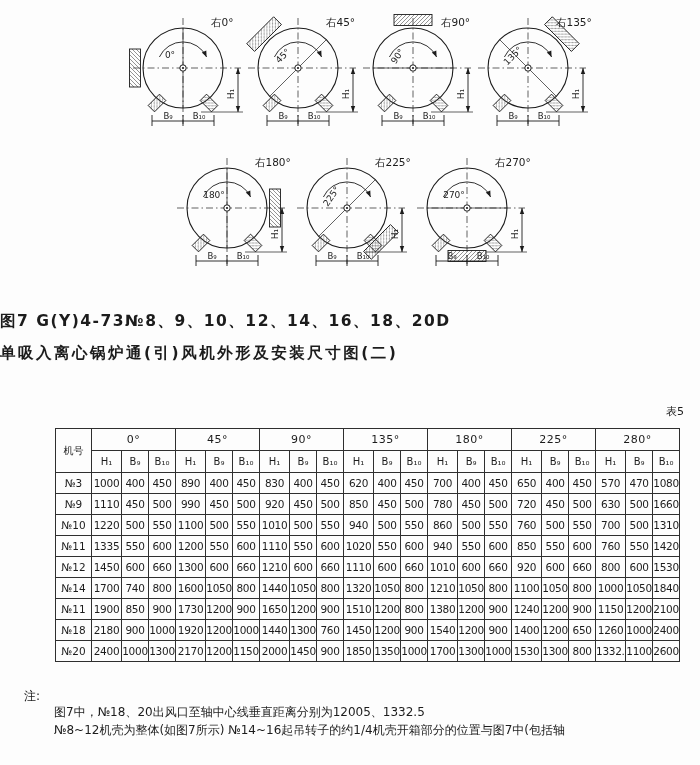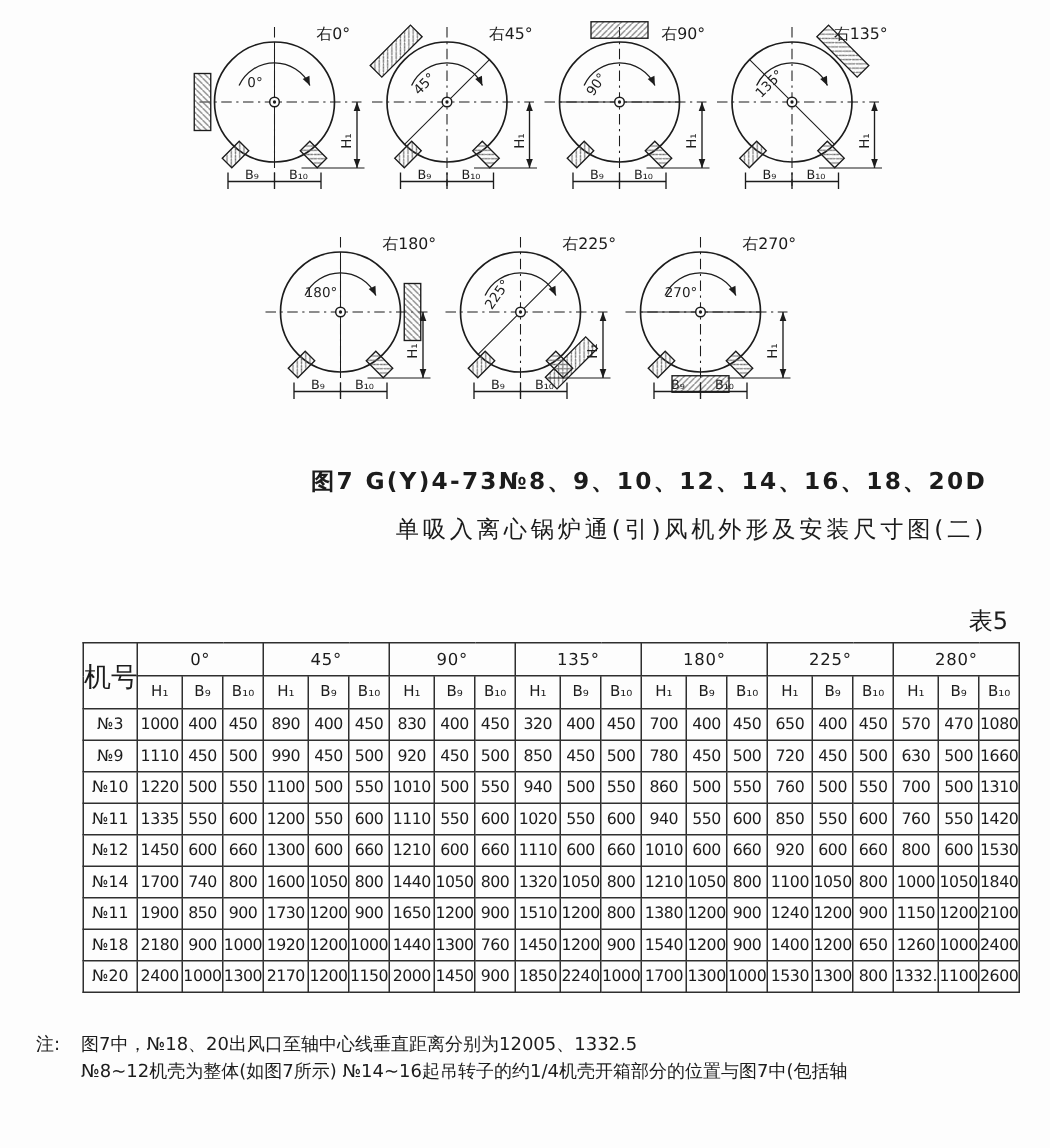--- a/index.html
+++ b/index.html
@@ -8,47 +8,47 @@
     background:#fdfdfd;color:#1c1c1c;
     font-family:"DejaVu Sans","Liberation Sans",sans-serif;
   }
   svg{overflow:visible;display:block;}
   .diag-row{position:absolute;display:flex;}
   #diag-row-1{left:126px;top:6px;}
   #diag-row-2{left:170px;top:146px;}
   .diag{width:115px;height:140px;position:relative;flex:none;}
   #diag-row-2 .diag{width:120px;}
 
-  .fig-title{position:absolute;top:310px;left:0;width:658px;text-align:right;}
+  .fig-title{position:absolute;top:310px;left:0;width:658px;text-align:left;}
   .fig-title .t1{font-size:15.5px;font-weight:700;letter-spacing:1.5px;line-height:22px;}
-  .fig-title .t2{font-size:15.5px;font-weight:400;letter-spacing:2.5px;line-height:22px;margin-top:10px;}
-
-  .table-tag{position:absolute;top:404px;right:28px;font-size:16px;}
+  .fig-title .t2{font-size:15.5px;font-weight:700;letter-spacing:2.5px;line-height:22px;margin-top:10px;}
+
+  .table-tag{position:absolute;top:404px;right:16px;font-size:11px;}
 
   table.dims{
     position:absolute;left:55px;top:428px;width:624px;
     border-collapse:collapse;table-layout:fixed;
     font-size:10.5px;
   }
   table.dims th,table.dims td{
     border:1px solid #2f2f2f;padding:0;text-align:center;
     white-space:nowrap;overflow:hidden;font-weight:400;
   }
   table.dims thead tr{height:22px;}
   table.dims tbody tr{height:21px;}
-  th.corner{font-size:18px;}
+  th.corner{font-size:10px;}
   th.angle{font-size:11px;letter-spacing:.5px;}
   th.sub{font-size:10px;}
   th.model{font-size:10.5px;}
   td.val{font-size:10.5px;letter-spacing:-0.3px;}
 
   .notes{position:absolute;left:24px;top:688px;width:662px;display:flex;
          font-size:12px;line-height:17.5px;}
   .notes .prefix{width:30px;flex:none;}
-  .notes .lines{flex:1;}
+  .notes .lines{flex:1;margin-top:16px;}
 </style>
 </head>
 <body>
 
 <div id="diag-row-1" class="diag-row">
     <div class="diag">
       <svg width="115" height="140" viewBox="0 0 115 140">
         <defs>
           <pattern id="ht0" width="4" height="4" patternUnits="userSpaceOnUse">
             <path d="M0,4 L4,0" stroke="#666" stroke-width="0.7"></path>
@@ -396,21 +396,21 @@
         <th class="model">№3</th>
         <td class="val">1000</td>
         <td class="val">400</td>
         <td class="val">450</td>
         <td class="val">890</td>
         <td class="val">400</td>
         <td class="val">450</td>
         <td class="val">830</td>
         <td class="val">400</td>
         <td class="val">450</td>
-        <td class="val">320</td>
+        <td class="val">620</td>
         <td class="val">400</td>
         <td class="val">450</td>
         <td class="val">700</td>
         <td class="val">400</td>
         <td class="val">450</td>
         <td class="val">650</td>
         <td class="val">400</td>
         <td class="val">450</td>
         <td class="val">570</td>
         <td class="val">470</td>
@@ -589,21 +589,21 @@
         <td class="val">2400</td>
         <td class="val">1000</td>
         <td class="val">1300</td>
         <td class="val">2170</td>
         <td class="val">1200</td>
         <td class="val">1150</td>
         <td class="val">2000</td>
         <td class="val">1450</td>
         <td class="val">900</td>
         <td class="val">1850</td>
-        <td class="val">2240</td>
+        <td class="val">1350</td>
         <td class="val">1000</td>
         <td class="val">1700</td>
         <td class="val">1300</td>
         <td class="val">1000</td>
         <td class="val">1530</td>
         <td class="val">1300</td>
         <td class="val">800</td>
         <td class="val">1332.5</td>
         <td class="val">1100</td>
         <td class="val">2600</td>

